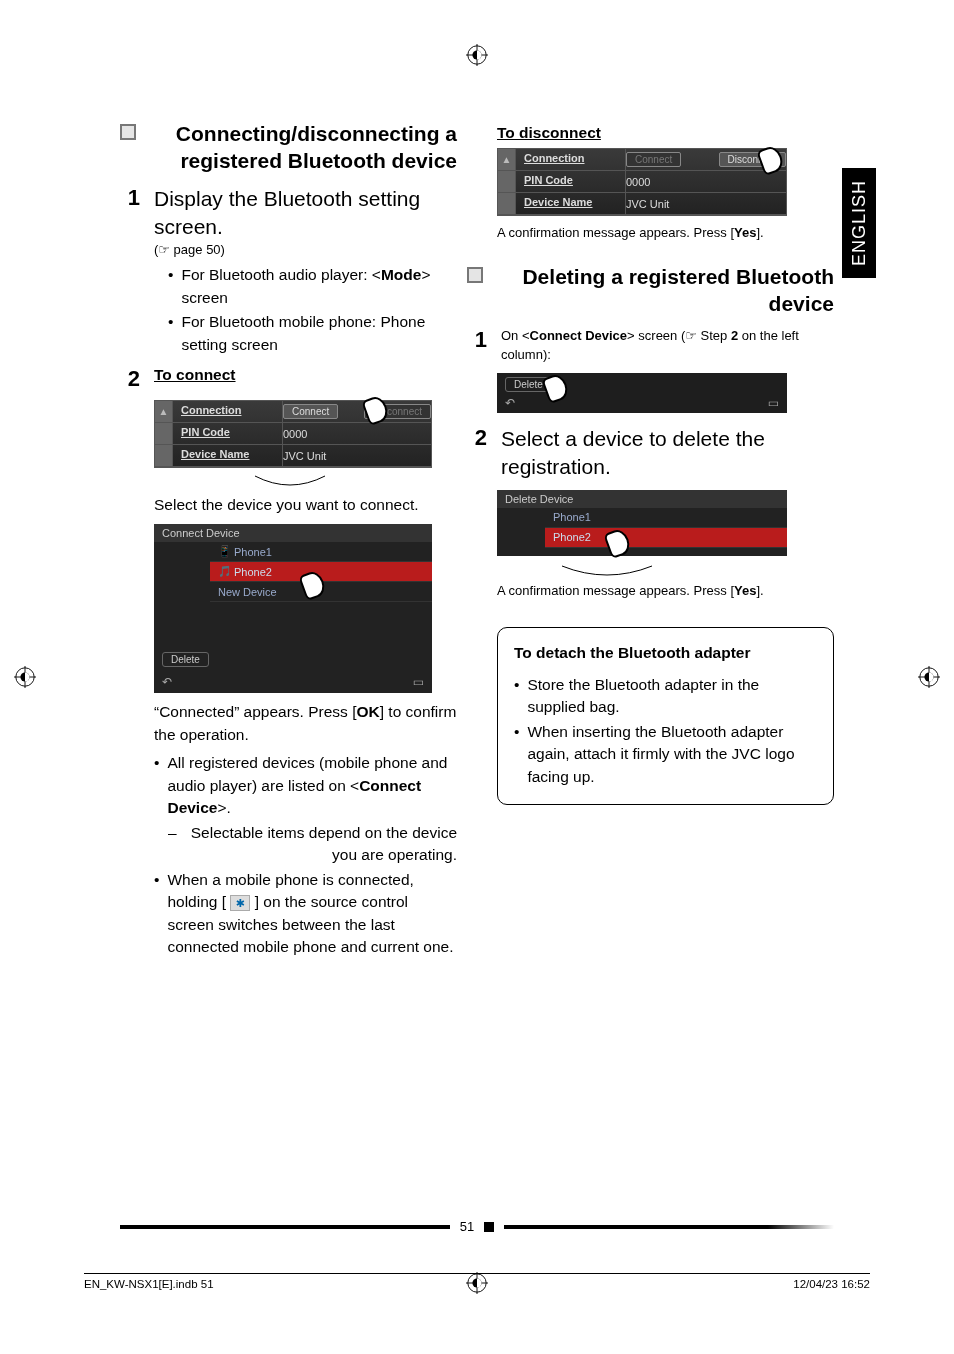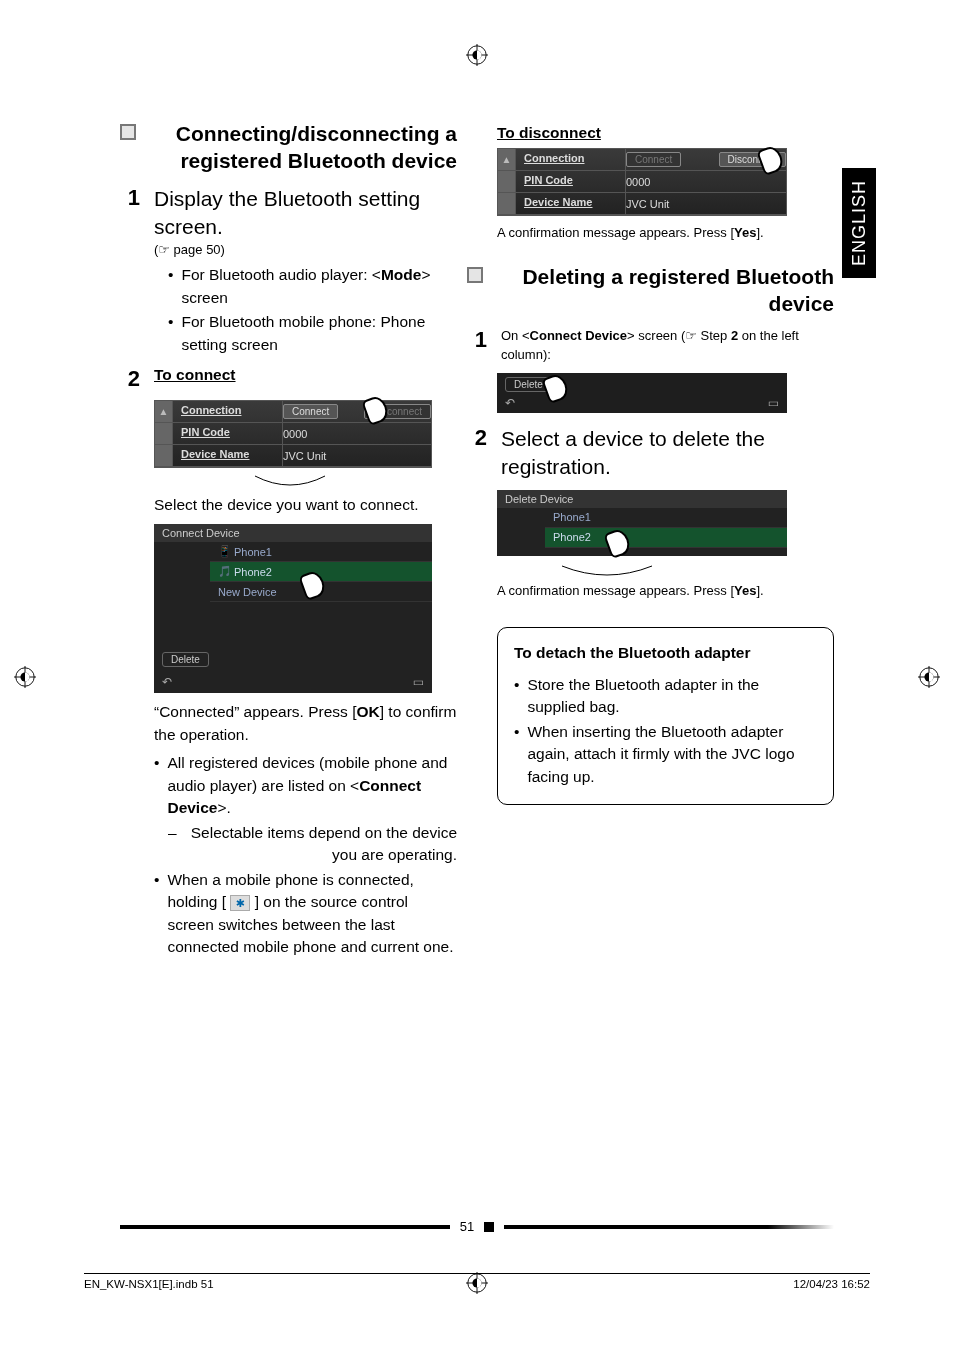--- a/index.html
+++ b/index.html
@@ -76,21 +76,21 @@
   .ui-row { display:flex; border-bottom:1px solid #555; height:22px; align-items:stretch;}
   .ui-row:last-child { border-bottom:none; }
   .ui-label { flex:0 0 110px; padding:3px 8px; text-decoration: underline; font-weight:bold; border-right:1px solid #555;}
   .ui-val { flex:1; display:flex; align-items:center; justify-content:space-between; gap:6px; position:relative;}
   .ui-btn { padding:1px 8px; border:1px solid #888; border-radius:2px; background:#555; font-size:10px;}
   .ui-btn.dis { color:#777; background:#333;}
   .ui-arrow { width:18px; background:#666; border-right:1px solid #555; display:flex; align-items:center; justify-content:center; font-size:10px; color:#bbb;}
   .ui-title-bar { background:#333; color:#ccc; padding:3px 8px; font-size:11px; height:18px;}
   .ui-list-box { background:#1e1e1e; width:278px; margin: 8px 0 8px 34px; }
   .ui-list-item { display:flex; align-items:center; height:20px; font-size:11px; color:#9ac; padding:0 8px; border-bottom:1px solid #333; margin-left:56px;}
-  .ui-list-item.sel { background:#14532d; color:#cde;}
+  .ui-list-item.sel { background:#b91c1c; color:#cde;}
   .ui-list-item .ico { width:12px; display:inline-block; margin-right:4px; color:#8bf;}
   .ui-del-btn { display:inline-block; border:1px solid #666; border-radius:3px; padding:1px 8px; font-size:10px; color:#ccc; margin:6px 8px;}
   .ui-bottom { display:flex; justify-content:space-between; padding:2px 8px 4px; font-size:12px; color:#aaa;}
   .cursor {
     position:absolute;
     width:22px; height:26px;
     border:2px solid #000;
     border-radius: 8px 16px 16px 8px / 10px 20px 20px 10px;
     background:#fff;
     transform: rotate(-20deg);

